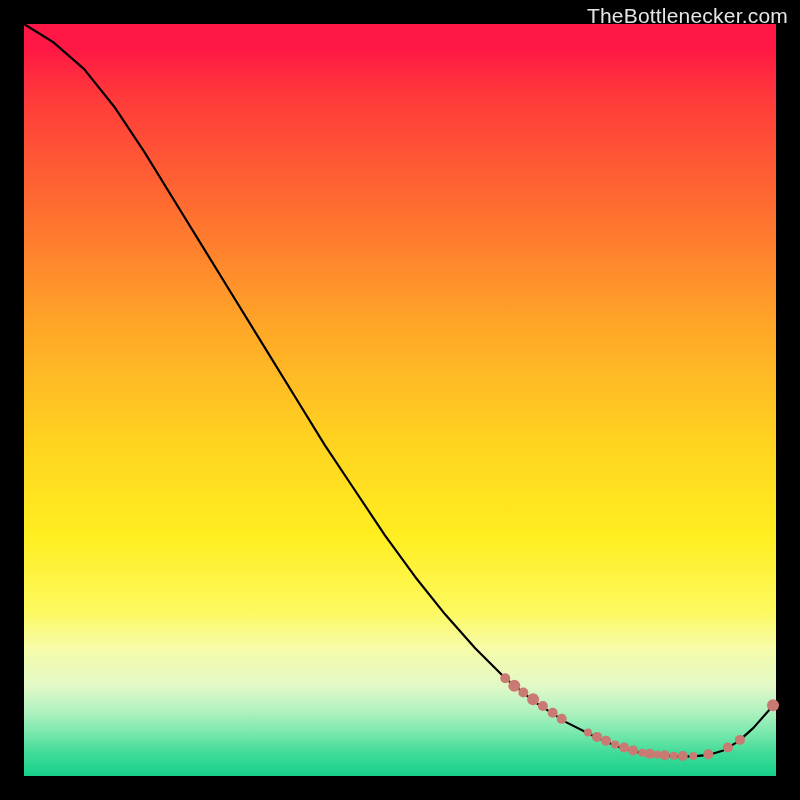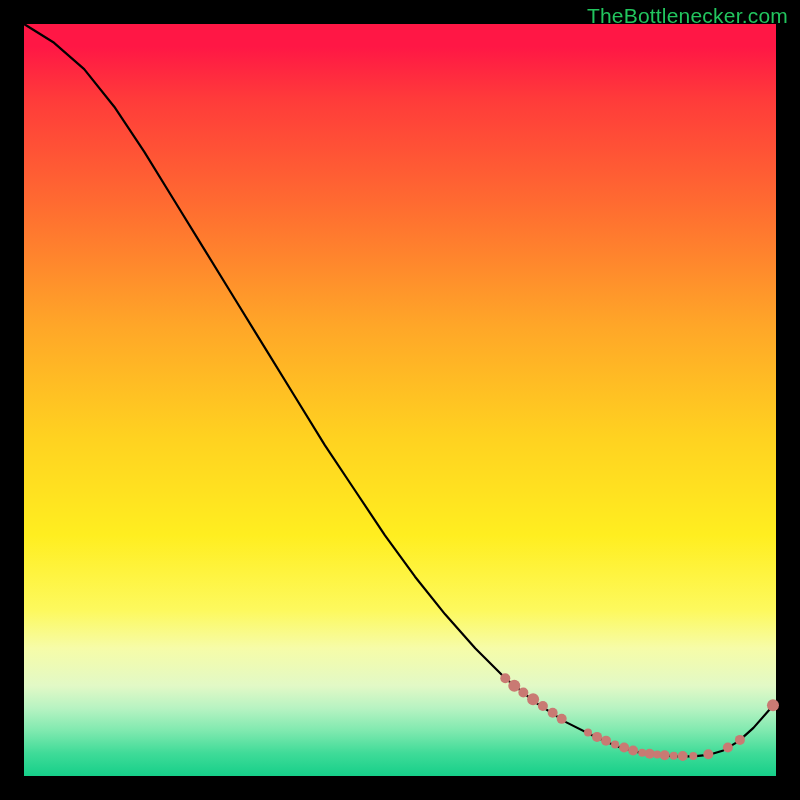--- a/index.html
+++ b/index.html
@@ -38,21 +38,21 @@
       #b7f3c2 91%,
       #7fe9af 94%,
       #3fdb98 97%,
       #16cf89 100%
     );
   }
   .watermark {
     position: absolute;
     top: 4px;
     right: 12px;
-    color: #22c55e;
+    color: #e5e5e5;
     font-size: 21px;
     font-weight: 400;
     letter-spacing: 0.2px;
     user-select: none;
   }
   svg.curve {
     position: absolute;
     left: 0;
     top: 0;
     width: 752px;

